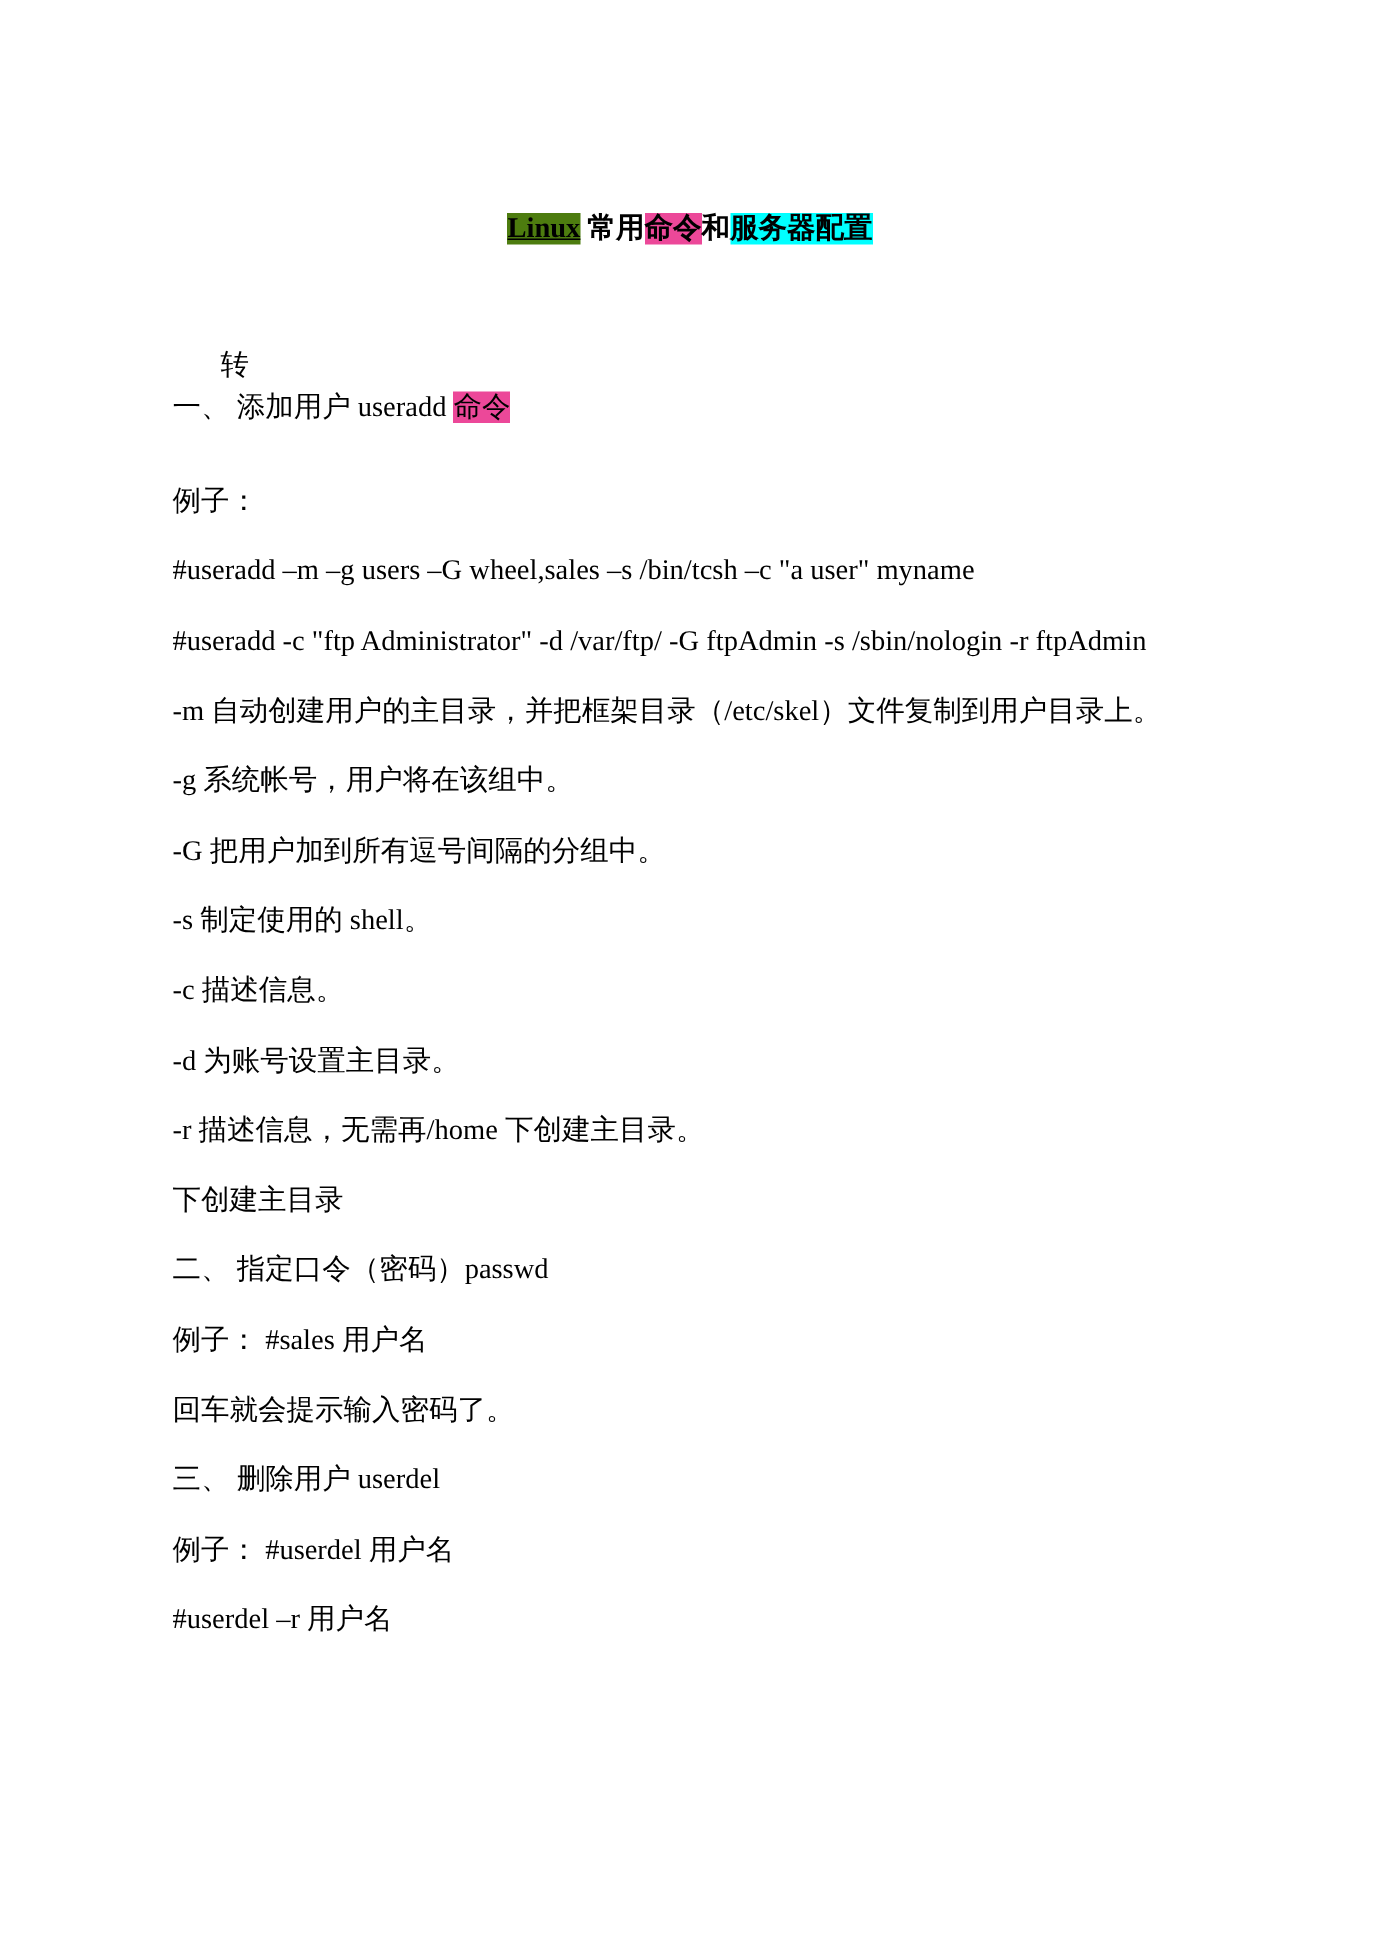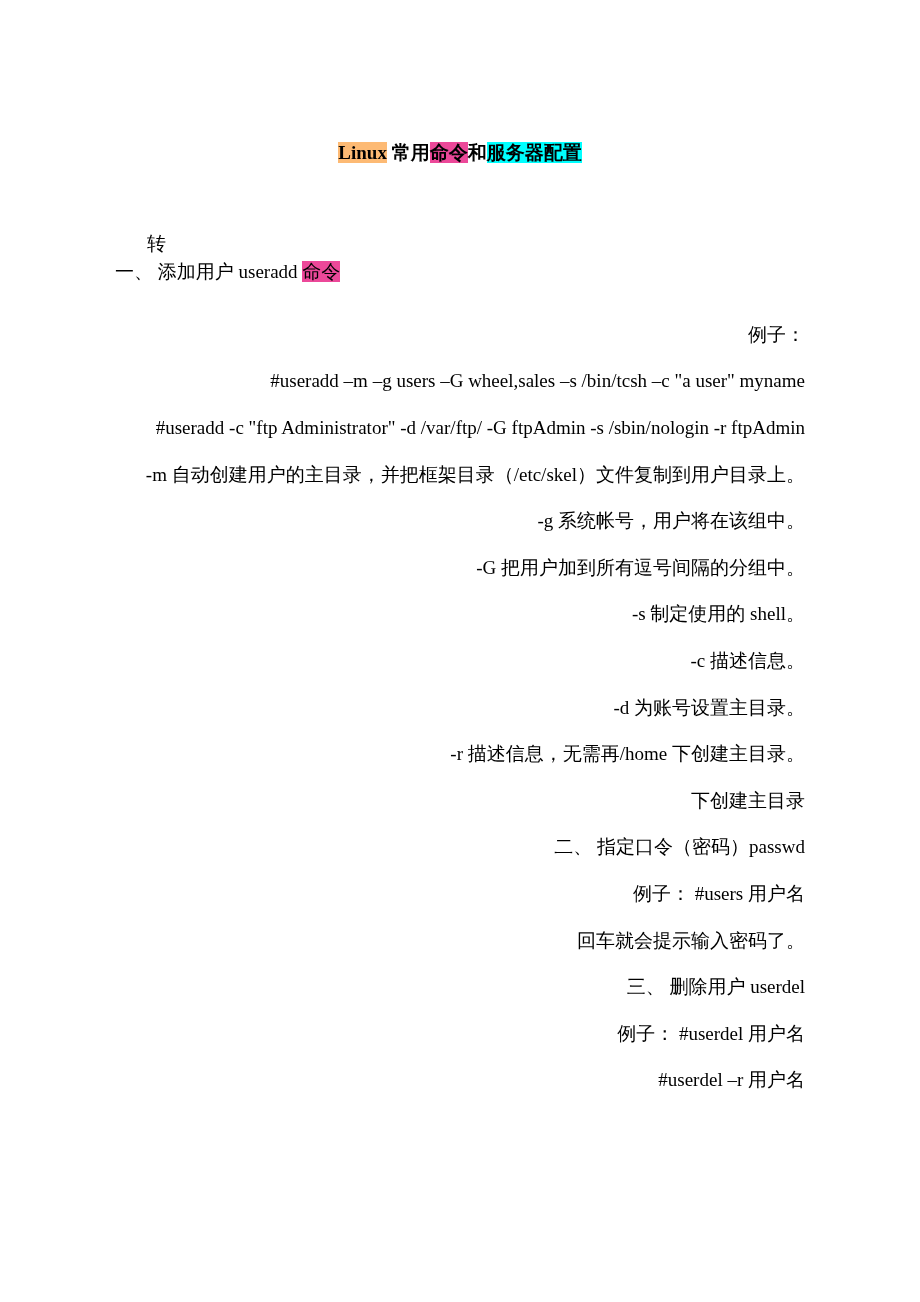--- a/index.html
+++ b/index.html
@@ -17,35 +17,35 @@
       padding: 140px 115px 60px 115px;
       line-height: 1.4;
     }
     .title {
       text-align: center;
       font-weight: bold;
       margin-bottom: 64px;
       font-size: 19px;
     }
     .hl-yellow {
-      background-color: #fdba74;
+      background-color: #4d7c0f;
+      text-decoration: underline;
     }
     .hl-magenta {
       background-color: #ec4899;
     }
     .hl-cyan {
       background-color: #00ffff;
     }
     .indent-para {
       margin-left: 32px;
       margin-bottom: 2px;
     }
     .para {
       margin-bottom: 20px;
-      text-align: right;
     }
     .section-heading {
       margin-bottom: 36px;
     }
   </style>
 </head>
 <body>
 
 <div class="title">
   <span class="hl-yellow">Linux</span><span> 常用</span><span class="hl-magenta">命令</span><span>和</span><span class="hl-cyan">服务器配置</span>
@@ -62,17 +62,17 @@
 <div class="para">#useradd -c "ftp Administrator" -d /var/ftp/ -G ftpAdmin -s /sbin/nologin -r ftpAdmin</div>
 <div class="para">-m 自动创建用户的主目录，并把框架目录（/etc/skel）文件复制到用户目录上。</div>
 <div class="para">-g 系统帐号，用户将在该组中。</div>
 <div class="para">-G 把用户加到所有逗号间隔的分组中。</div>
 <div class="para">-s 制定使用的 shell。</div>
 <div class="para">-c 描述信息。</div>
 <div class="para">-d 为账号设置主目录。</div>
 <div class="para">-r 描述信息，无需再/home 下创建主目录。</div>
 <div class="para">下创建主目录</div>
 <div class="para">二、 指定口令（密码）passwd</div>
-<div class="para">例子： #users 用户名</div>
+<div class="para">例子： #sales 用户名</div>
 <div class="para">回车就会提示输入密码了。</div>
 <div class="para">三、 删除用户 userdel</div>
 <div class="para">例子： #userdel 用户名</div>
 <div class="para">#userdel –r 用户名</div>
 
 </body></html>

